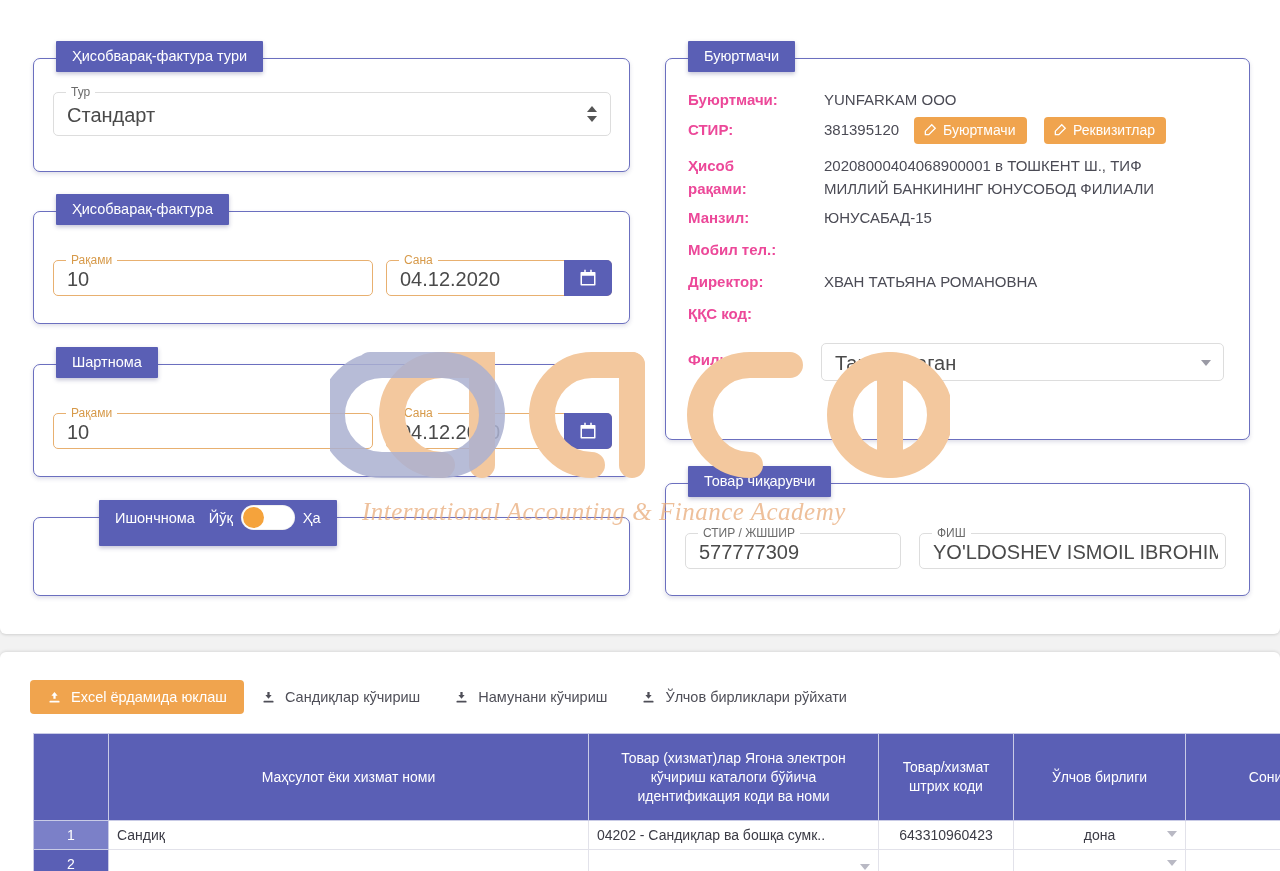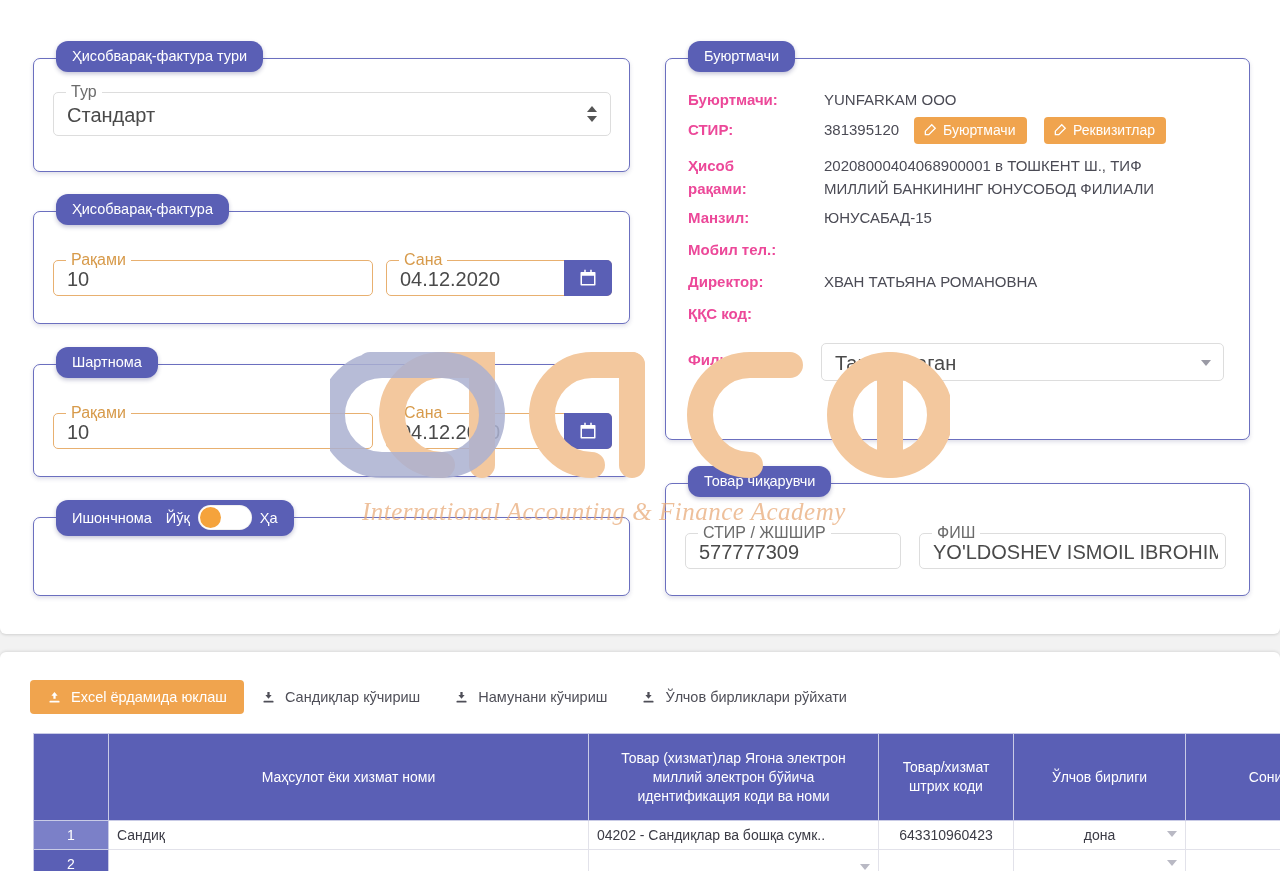--- a/index.html
+++ b/index.html
@@ -68,21 +68,21 @@
     box-shadow: 0 2px 4px rgba(60,60,120,.17);
     z-index: 2;
   }
   .panel-title {
     position: absolute;
     top: -18px; left: 22px;
     background: #5a5fb5;
     color: #fff;
     font-size: 14.5px;
     padding: 7px 16px 8px 16px;
-    border-radius: 12px;
+    border-radius: 1px;
     box-shadow: 0 2px 4px rgba(60,60,120,.30);
     white-space: nowrap;
     z-index: 3;
     display: flex;
     align-items: center;
     gap: 14px;
   }
 
   
   .field { position: absolute; }
@@ -90,21 +90,21 @@
     position: absolute; inset: 0;
     border: 1px solid #ddd;
     border-radius: 5px;
     background: #fff;
   }
   .field .f-label {
     position: absolute;
     top: -9px; left: 13px;
     background: #fff;
     padding: 0 5px;
-    font-size: 16px;
+    font-size: 12px;
     color: #6b6b6b;
     line-height: 18px;
     white-space: nowrap;
   }
   .field .f-val {
     position: absolute;
     left: 14px; right: 30px; top: 50%;
     transform: translateY(-45%);
     font-size: 20px;
     color: #4a4a4a;
@@ -363,21 +363,21 @@
               <rect x="6" y="15" width="3" height="2.4"></rect>
               <rect x="10.5" y="15" width="3" height="2.4"></rect>
               <rect x="15" y="15" width="3" height="2.4"></rect>
             </g>
         </svg>
       </div>
     </div>
   </div>
 
   <div class="panel" style="left:33px; top:517px; width:597px; height:79px;">
-    <div class="panel-title" style="padding:5px 16px 6px 16px;">
+    <div class="panel-title" style="padding:5px 16px 16px 16px;margin-left:43px;">
       <span>Ишончнома</span>
       <span class="toggle-wrap">
         <span class="toggle-lbl">Йўқ</span>
         <span class="toggle">
           <span class="knob"></span>
         </span>
         <span class="toggle-lbl">Ҳа</span>
       </span>
     </div>
   </div>
@@ -504,21 +504,21 @@
       <col style="width:135px">
         <col style="width:172px">
         <col style="width:160px">
     </colgroup>
     <thead>
       <tr>
         <th></th>
         <th>Маҳсулот ёки хизмат номи</th>
         <th>
           <div>Товар (хизмат)лар Ягона электрон</div>
-          <div>миллий электрон бўйича</div>
+          <div>кўчириш каталоги бўйича</div>
           <div>идентификация коди ва номи</div>
         </th>
         <th>
           <div>Товар/хизмат</div>
           <div>штрих коди</div>
         </th>
         <th>Ўлчов бирлиги</th>
         <th>Сони</th>
       </tr>
     </thead>

